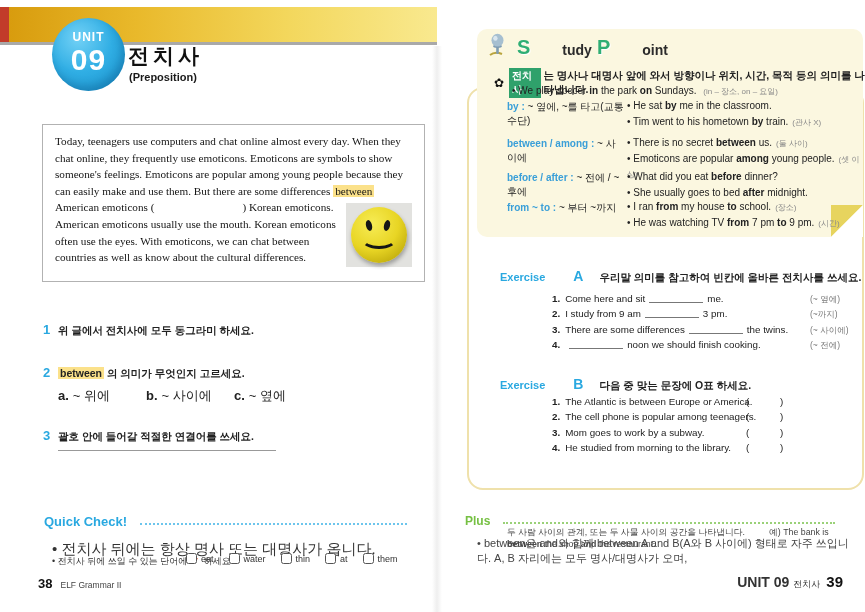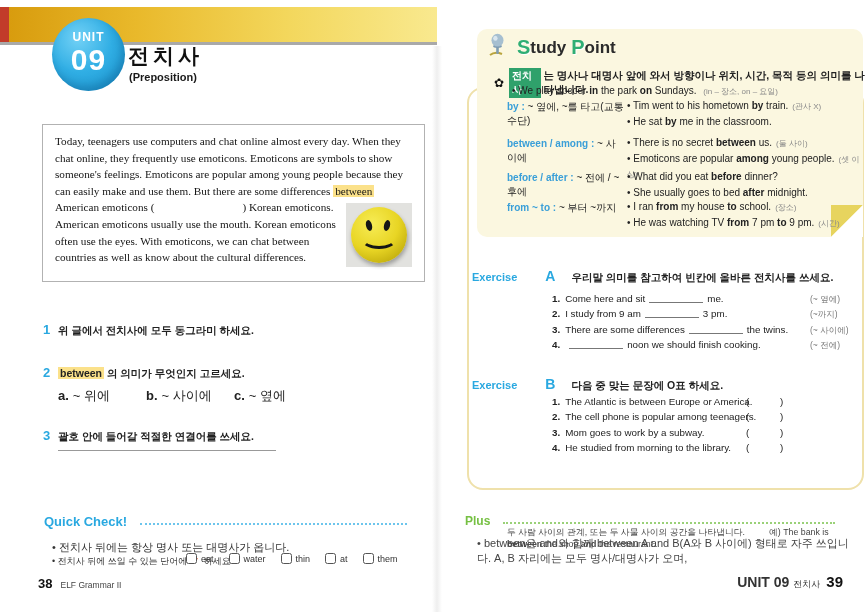--- a/index.html
+++ b/index.html
@@ -46,55 +46,55 @@
   .qtext{font-size:10.5px;font-weight:bold;color:#222;padding-top:2px;}
   .options{position:absolute;left:58px;top:387px;font-size:13px;color:#222;}
   .opt{display:inline-block;width:88px;}
   .opt:last-child{width:auto;}
   .opt b{margin-right:4px;}
   .answer-line{position:absolute;left:58px;top:450px;width:218px;height:1px;background:#999;}
 
   
   .qc-title{position:absolute;left:44px;top:514px;font-size:13px;font-weight:bold;color:#29a8e0;}
   .qc-dots{position:absolute;left:140px;top:523px;width:267px;border-top:2px dotted #6cc5ec;}
-  .qc-b1{position:absolute;left:52px;top:540px;font-size:11px;color:#333;}
+  .qc-b1{position:absolute;left:52px;top:540px;font-size:15px;color:#333;}
   .qc-b2{position:absolute;left:52px;top:555px;font-size:9px;color:#333;}
   .qc-check{color:#d9542b;font-weight:bold;margin:0 2px;}
   .qc-boxes{position:absolute;left:186px;top:553px;display:flex;}
   .cb-item{display:flex;align-items:center;margin-right:15px;}
   .cb{width:11px;height:11px;border:1.5px solid #555;border-radius:2.5px;background:#fff;margin-right:4px;flex:none;}
   .cb-label{font-size:9px;color:#333;}
   .foot-left{position:absolute;left:38px;top:576px;display:flex;align-items:baseline;}
   .foot-page{font-size:13px;font-weight:bold;color:#111;}
   .foot-book{font-size:8.5px;color:#444;margin-left:8px;}
   .gutter{position:absolute;left:432px;top:46px;width:10px;height:566px;
     background:linear-gradient(90deg,rgba(0,0,0,0),rgba(120,120,120,.12) 50%,rgba(0,0,0,0));}
 
   
   .outline-box{position:absolute;left:467px;top:87px;width:397px;height:403px;border:2px solid #efe1ab;border-radius:16px;}
   .cream-box{position:absolute;left:477px;top:29px;width:386px;height:208px;background:#fbf7e0;border-radius:10px;}
   .fold-flap{position:absolute;right:0;bottom:0;width:32px;height:32px;background:#e7d45e;clip-path:polygon(0 0,100% 0,0 100%);}
   .fold-cut{position:absolute;right:0;bottom:0;width:32px;height:32px;background:#fff;clip-path:polygon(100% 0,100% 100%,0 100%);}
   .sp-header{position:absolute;left:487px;top:33px;display:flex;align-items:flex-end;}
   .pin{margin-right:8px;}
   .sp-big{font-size:20px;font-weight:bold;color:#2fae74;text-shadow:1px 1px 0 #fff;}
-  .sp-small{font-size:17px;font-weight:bold;color:#2b2b2b;margin-right:5px;padding-bottom:1px;}
+  .sp-small{font-size:14px;font-weight:bold;color:#2b2b2b;margin-right:5px;padding-bottom:1px;margin-left:32px;}
   .sp-intro{position:absolute;left:494px;top:68px;font-size:10.5px;display:flex;align-items:center;}
   .gear{font-size:12px;color:#111;margin-right:5px;}
   .badge{background:#2fa16b;color:#fff;font-weight:bold;font-size:10px;padding:1px 3px;margin-right:2px;}
   .sp-intro-text{font-weight:bold;color:#222;}
   .sp-example{position:absolute;left:512px;top:85px;font-size:10px;color:#222;}
   .note{font-size:8px;color:#8a8a8a;margin-left:4px;}
   .sp-row{position:absolute;left:507px;width:352px;font-size:10px;}
   .sp-label{position:absolute;left:0;top:1px;width:118px;color:#222;}
   .sp-label b{color:#3a9fd8;}
   .sp-exs{position:absolute;left:120px;top:0;width:236px;line-height:14.5px;color:#222;}
 
   
-  .ex-header{position:absolute;left:472px;display:flex;align-items:baseline;}
+  .ex-header{position:absolute;left:500px;display:flex;align-items:baseline;}
   .ex-word{font-size:11px;font-weight:bold;color:#29a8e0;}
   .ex-letter{font-size:14px;font-weight:bold;color:#29a8e0;margin-left:28px;}
   .ex-instr{font-size:10.5px;font-weight:bold;color:#222;margin-left:16px;}
   .exa-item,.exb-item{position:absolute;left:552px;width:308px;font-size:9.8px;color:#222;}
   .inum{margin-right:5px;}
   .blank{display:inline-block;width:54px;height:10px;border-bottom:1px solid #777;margin:0 4px;vertical-align:-1px;}
   .hint{position:absolute;left:258px;top:1px;font-size:8.5px;color:#777;}
   .parens{position:absolute;left:194px;top:0;letter-spacing:1px;}
 
   
@@ -220,22 +220,22 @@
     <span class="sp-intro-text">는 명사나 대명사 앞에 와서 방향이나 위치, 시간, 목적 등의 의미를 나타냅니다.</span>
   </div>
   <div class="sp-example">
     <span>• We play soccer <b>in</b> the park <b>on</b> Sundays.</span>
     <span class="note">(in – 장소, on – 요일)</span>
   </div>
 
   <div class="sp-row" style="top:99px">
     <div class="sp-label"><b>by :</b> <span>~ 옆에, ~를 타고(교통수단)</span></div>
     <div class="sp-exs">
+      <div class="sp-ex"><span>• He sat <b>by</b> me in the classroom.</span><span class="note"></span></div>
       <div class="sp-ex"><span>• Tim went to his hometown <b>by</b> train.</span><span class="note">(관사 X)</span></div>
-      <div class="sp-ex"><span>• He sat <b>by</b> me in the classroom.</span><span class="note"></span></div>
     </div>
   </div>
 
   <div class="sp-row" style="top:136px">
     <div class="sp-label"><b>between / among :</b> <span>~ 사이에</span></div>
     <div class="sp-exs">
       <div class="sp-ex"><span>• There is no secret <b>between</b> us.</span><span class="note">(둘 사이)</span></div>
       <div class="sp-ex"><span>• Emoticons are popular <b>among</b> young people.</span><span class="note">(셋 이상)</span></div>
     </div>
   </div>

